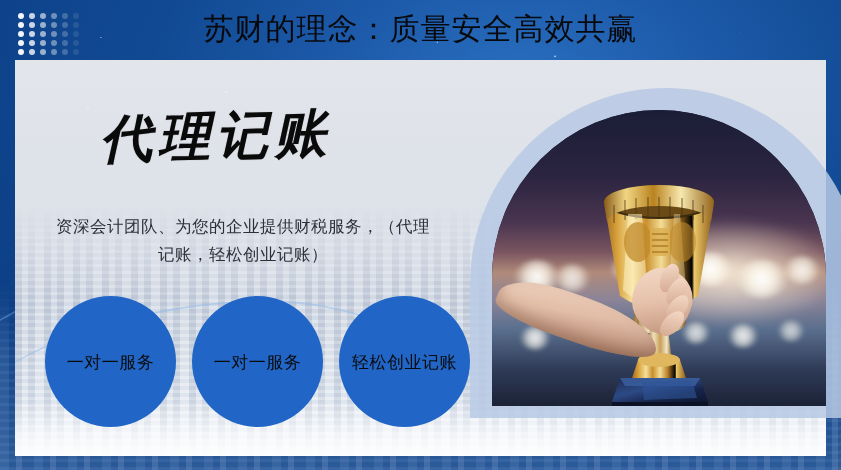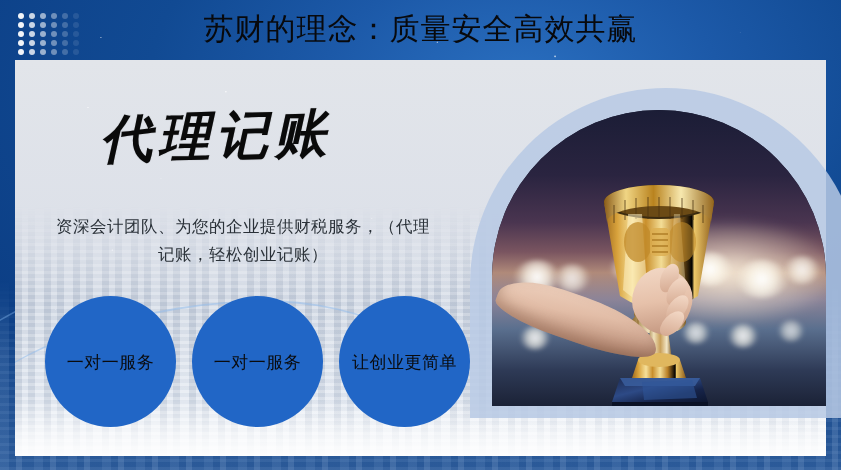--- a/index.html
+++ b/index.html
@@ -473,16 +473,16 @@
 
   <div class="body-copy">资深会计团队、为您的企业提供财税服务，（代理记账，轻松创业记账）</div>
 
   <div id="circle-1" class="circle">
     <span class="circle-label">一对一服务</span>
   </div>
   <div id="circle-2" class="circle">
     <span class="circle-label">一对一服务</span>
   </div>
   <div id="circle-3" class="circle">
-    <span class="circle-label">让创业更简单</span>
+    <span class="circle-label">轻松创业记账</span>
   </div>
 
 </div>
 
 </body></html>

